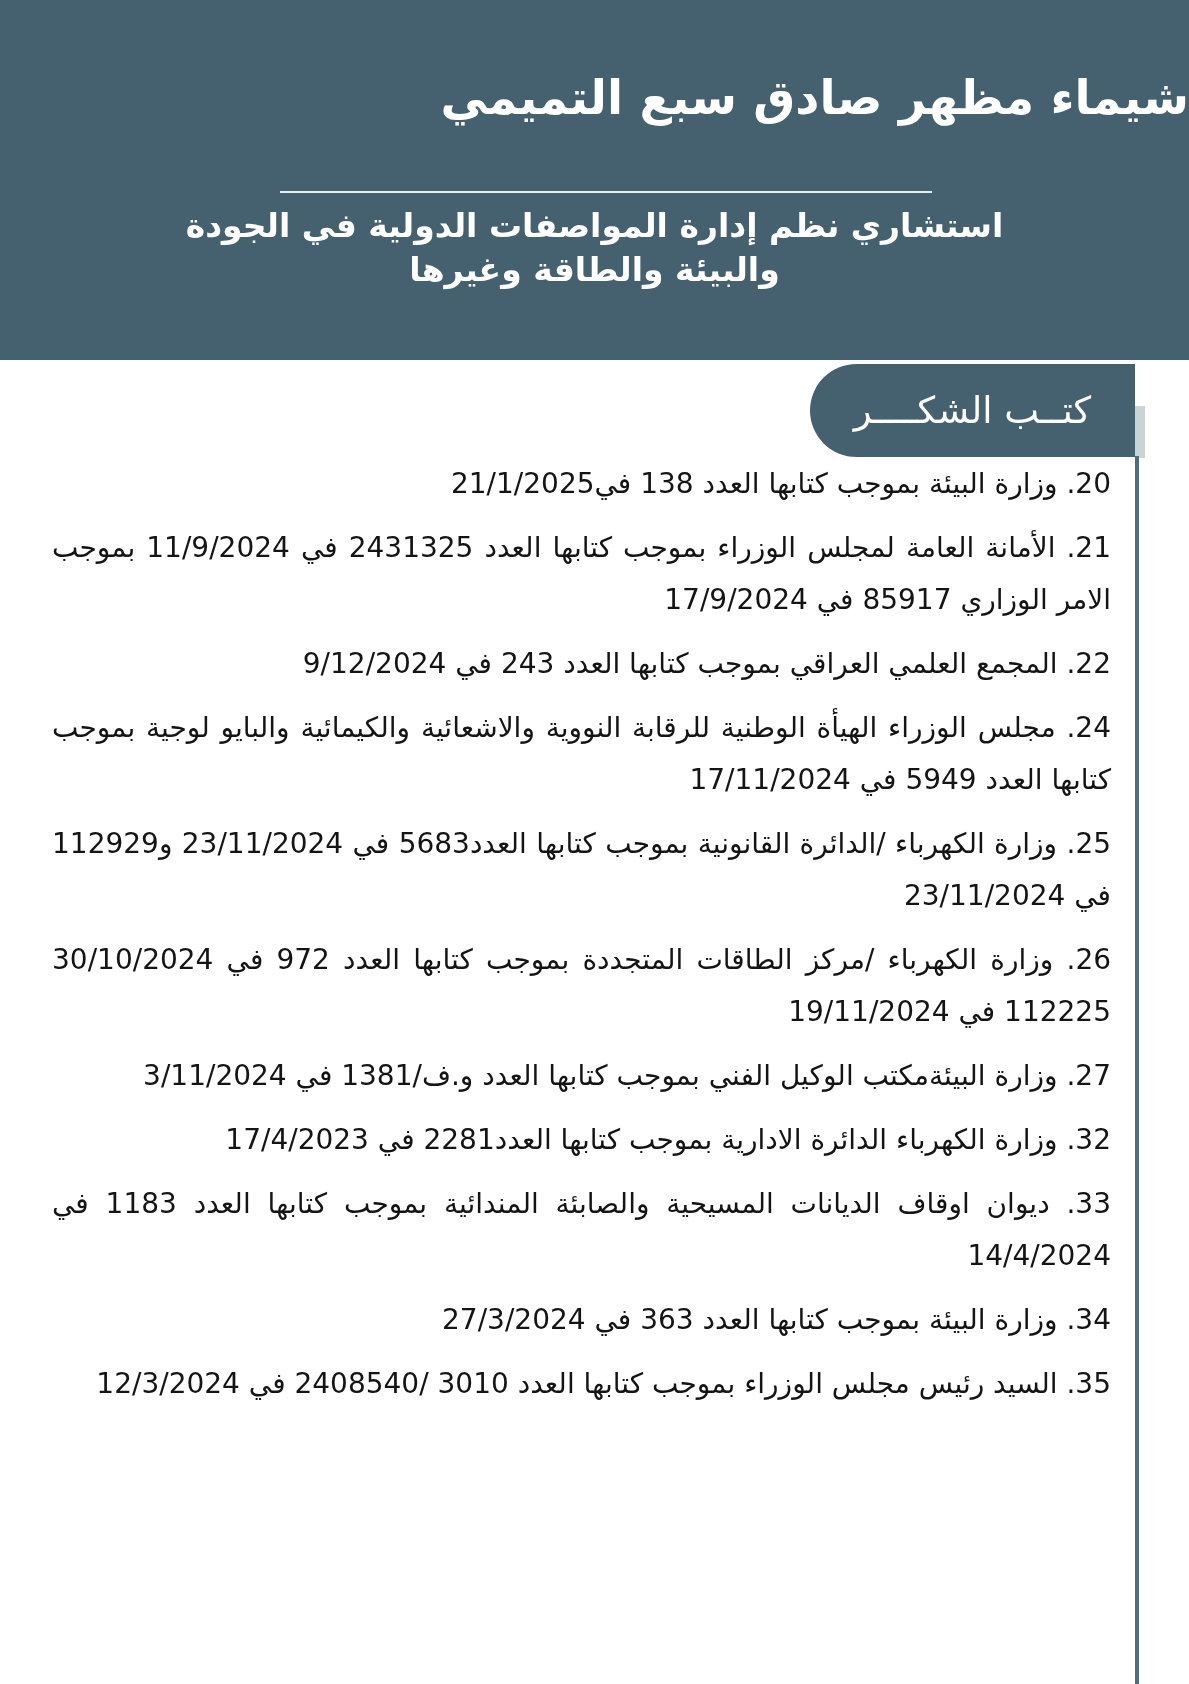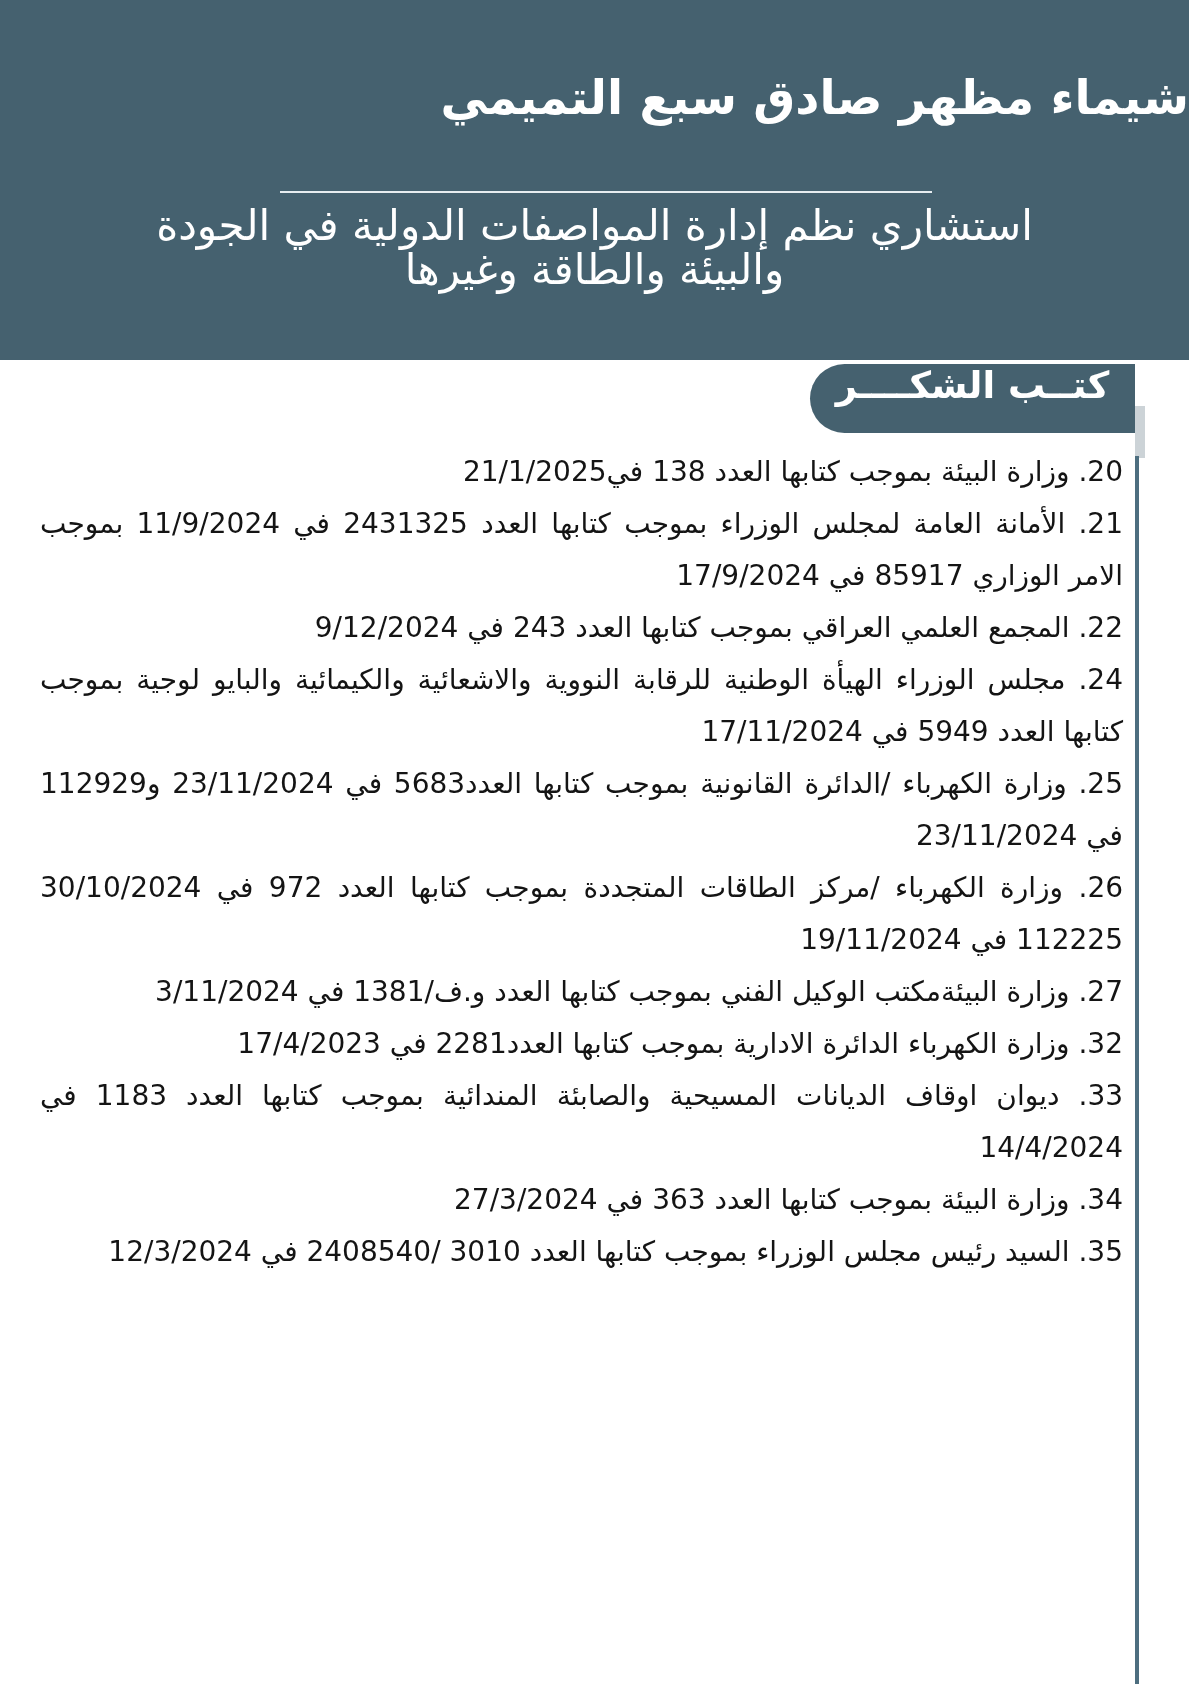--- a/index.html
+++ b/index.html
@@ -42,40 +42,41 @@
     width: 652px;
     height: 2px;
     background: #e7edf0;
   }
   .subtitle {
     position: absolute;
     top: 204px;
     left: 0;
     width: 100%;
     text-align: center;
-    font-size: 42px;
-    font-weight: normal;
+    font-size: 33px;
+    font-weight: bold;
     line-height: 44px;
     margin: 0;
   }
 
   
   .section-badge {
     position: absolute;
     top: 364px;
     left: 810px;
     width: 325px;
-    height: 69px;
+    height: 93px;
     background: #45616F;
     border-radius: 48px 0 0 48px;
     color: #ffffff;
     display: flex;
+    align-items: center;
     justify-content: center;
     font-size: 37px;
-    font-weight: bold;
+    font-weight: normal;
   }
   .badge-shadow {
     position: absolute;
     top: 406px;
     left: 1135px;
     width: 10px;
     height: 52px;
     background: #ccd3d7;
   }
   .vertical-rule {
@@ -89,21 +90,21 @@
 
   
   .letters-list {
     position: absolute;
     top: 446px;
     left: 40px;
     width: 1083px;
     direction: rtl;
   }
   .letters-list p {
-    margin: 0;
+    margin: 12px;
     font-size: 28px;
     line-height: 52px;
     color: #141414;
     text-align: justify;
     text-align-last: right;
   }
 </style>
 </head>
 <body dir="rtl">
 

